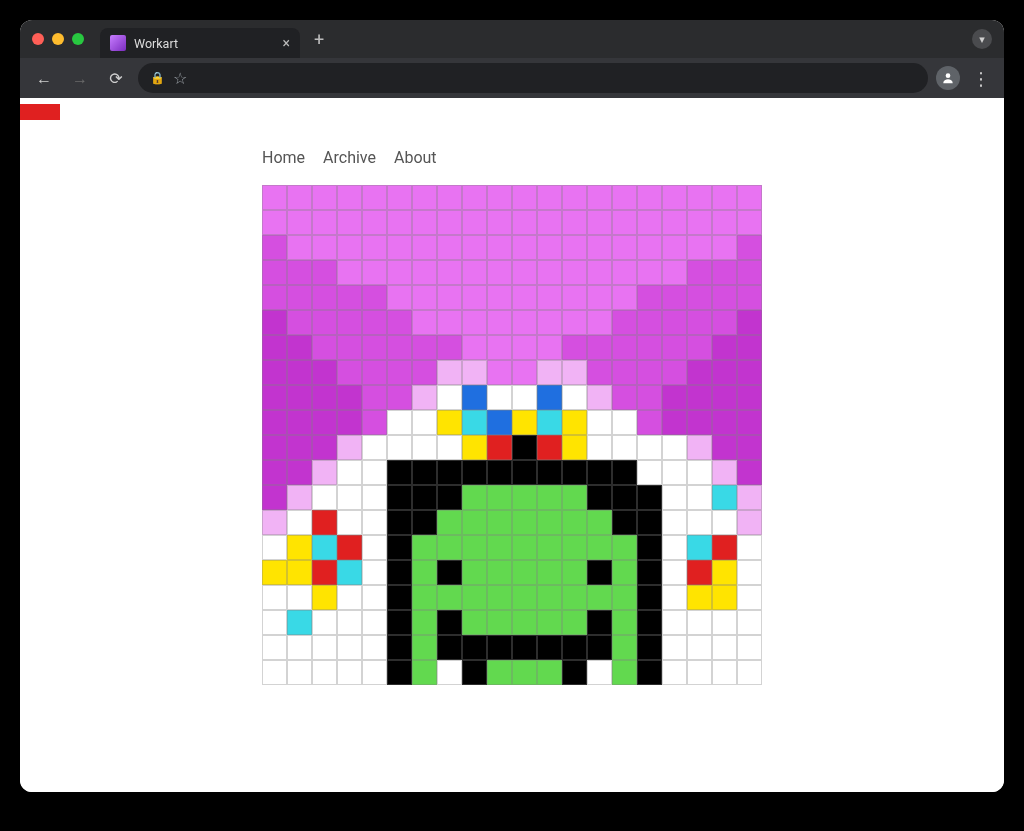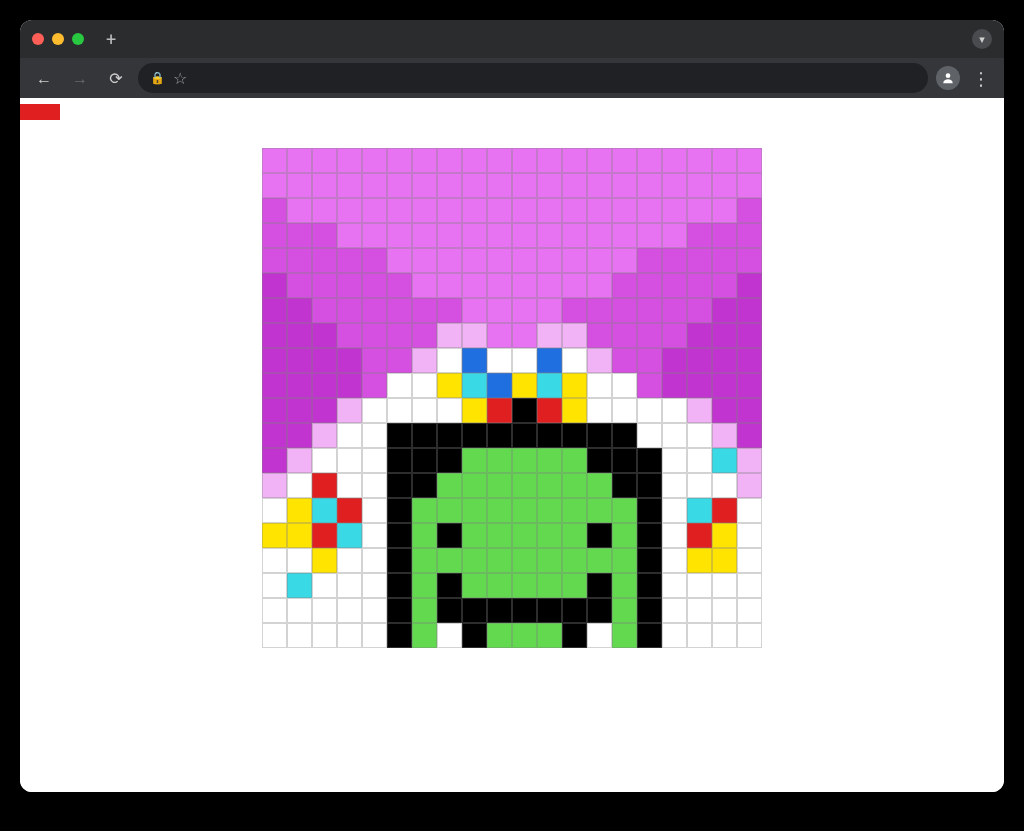--- a/index.html
+++ b/index.html
@@ -134,20 +134,25 @@
 </head>
 <body>
 
 <div class="window">
 
   <div class="titlebar">
     <div class="traffic-lights">
       <div class="tl red"></div>
       <div class="tl yellow"></div>
       <div class="tl green"></div>
+    </div>
+    <div class="tab">
+      <div class="favicon"></div>
+      <span class="title">Workart</span>
+      <span class="close">×</span>
     </div>
     <div class="newtab">+</div>
     <div style="flex:1"></div>
     <div class="tb-btn" style="color:#cfcfcf;background:#4a4b4e;border-radius:50%;width:20px;height:20px;font-size:11px;">▾</div>
   </div>
 
   <div class="toolbar">
     <div class="tb-btn">
         <span>←</span>
       </div>
@@ -166,20 +171,25 @@
           <circle cx="12" cy="8" r="4"></circle>
           <path d="M4 20c0-4 4-6 8-6s8 2 8 6v1H4z"></path>
         </svg>
     </div>
     <div class="menu-dots">⋮</div>
   </div>
 
   <div class="viewport">
     <div class="red-tag"></div>
     <div class="page">
+      <nav class="nav">
+        <a>Home</a>
+        <a>Archive</a>
+        <a>About</a>
+      </nav>
       <div class="pixel-art" id="pixel-art">
           <div class="px" style="background: rgb(232, 115, 242);"></div>
           <div class="px" style="background: rgb(232, 115, 242);"></div>
           <div class="px" style="background: rgb(232, 115, 242);"></div>
           <div class="px" style="background: rgb(232, 115, 242);"></div>
           <div class="px" style="background: rgb(232, 115, 242);"></div>
           <div class="px" style="background: rgb(232, 115, 242);"></div>
           <div class="px" style="background: rgb(232, 115, 242);"></div>
           <div class="px" style="background: rgb(232, 115, 242);"></div>
           <div class="px" style="background: rgb(232, 115, 242);"></div>

